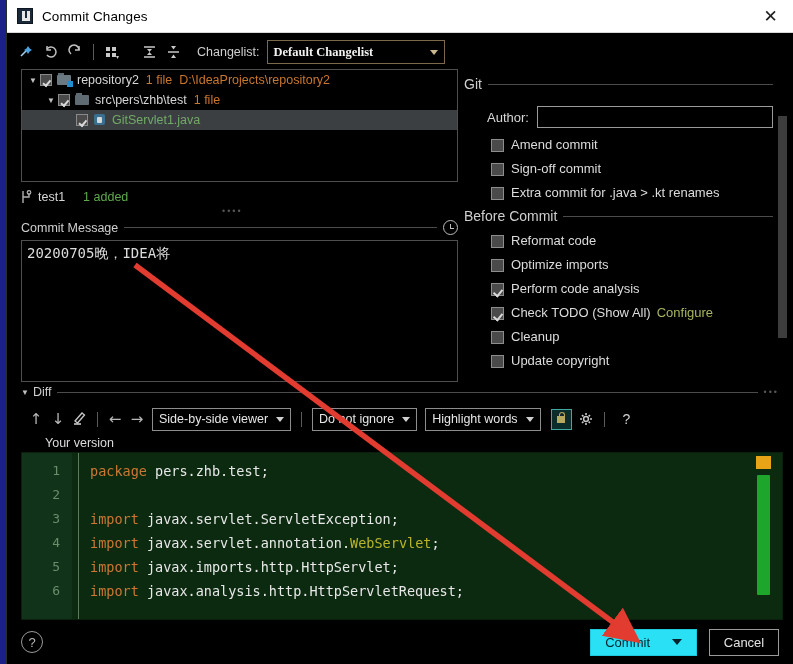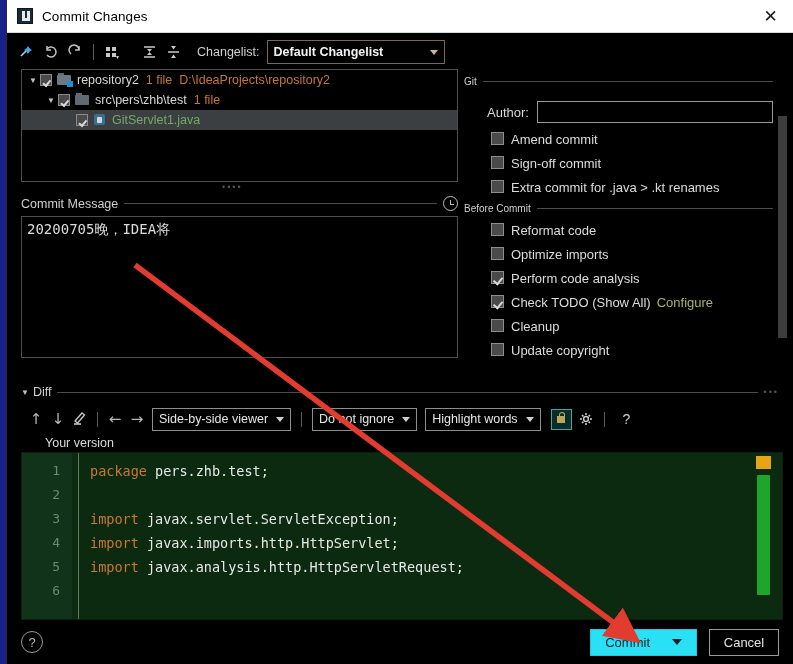--- a/index.html
+++ b/index.html
@@ -55,21 +55,21 @@
     width: 24px; height: 22px; display: flex; align-items: center; justify-content: center;
     color: #b8b8b8; cursor: pointer; position: relative;
   }
   .tb-icon svg { display: block; }
   .tb-sep { width: 1px; height: 16px; background: #5a5a5a; margin: 0 6px; }
   #changelist-label { color: #cfcfcf; font-size: 12.5px; margin-left: 12px; margin-right: 7px; }
   #changelist-combo {
     width: 178px; height: 24px; border: 1px solid #7a6a4a; background: #000;
     display: flex; align-items: center; padding: 0 6px; cursor: pointer;
   }
-  #changelist-combo .val { flex: 1 1 auto; font-size: 12.5px; color: #f2f2f2; font-weight: bold; }
+  #changelist-combo .val { flex: 1 1 auto; font-size: 12.5px; color: #f2f2f2; font-weight: bold; font-family: Liberation Serif, serif; }
   .caret { width: 0; height: 0; border-left: 4px solid transparent; border-right: 4px solid transparent;
            border-top: 5px solid #c8b78f; }
   
   #main { flex: 1 1 auto; display: flex; position: relative; }
   #left-col { width: 452px; flex: 0 0 452px; display: flex; flex-direction: column; }
   #right-col { flex: 1 1 auto; position: relative; }
 
   
   #tree-box {
     margin: 1px 0 0 14px; width: 437px; height: 113px;
@@ -144,31 +144,31 @@
     content: ""; position: absolute; left: 6px; top: 6.5px; width: 4px; height: 1.5px; background: #bdbdbd;
   }
   #cm-box {
     margin: 5px 0 0 14px; width: 437px; height: 142px;
     border: 1px solid #4e4e4e; background: #000; padding: 4px 5px;
   }
   #cm-text { color: #dcdcdc; font-size: 14px; font-family: "DejaVu Sans Mono", monospace; white-space: pre-wrap; }
 
   
   .grp-header { display: flex; align-items: center; margin-top: 8px; }
-  .grp-header .lbl { color: #cfcfcf; font-size: 10px; white-space: nowrap; }
+  .grp-header .lbl { color: #cfcfcf; font-size: 14px; white-space: nowrap; }
   .grp-header .line { flex: 1 1 auto; height: 1px; background: #4b4b4b; margin-left: 6px; }
   #git-group { padding: 0 20px 0 5px; }
   #author-row { display: flex; align-items: center; margin-top: 14px; padding-left: 23px; }
   #author-row .lbl { color: #d8d8d8; font-size: 13px; margin-right: 8px; }
   #author-input {
     flex: 1 1 auto; height: 22px; border: 1px solid #9a9a9a; background: #000;
     color: #e0e0e0; font-size: 12.5px; padding: 0 4px; outline: none;
     font-family: "Liberation Sans", sans-serif;
   }
-  .chk-row { display: flex; align-items: flex-start; margin-top: 9px; padding-left: 27px; cursor: pointer; }
+  .chk-row { display: flex; align-items: flex-end; margin-top: 9px; padding-left: 27px; cursor: pointer; }
   .chk-row .cb2 {
     width: 13px; height: 13px; border: 1px solid #8d8d8d; background: #4a4a4a;
     margin-right: 7px; flex: 0 0 13px; position: relative;
   }
   .chk-row .cb2.checked::after {
     content: ""; position: absolute; left: 2px; top: 5px; width: 3.5px; height: 6.5px;
     border-right: 2px solid #d9d9d9; border-bottom: 2px solid #d9d9d9;
     transform: rotate(40deg) translate(0,-2px);
   }
   .chk-row .txt { color: #dcdcdc; font-size: 13px; white-space: nowrap; }
@@ -369,20 +369,31 @@
               <span class="t-count">1 file</span>
             </div>
             <div class="tree-row selected" style="padding-left: 40px;">
               <span class="tw"></span>
               <span class="cb checked"></span>
               <span class="java-ico"></span>
               <span class="t-name green">GitServlet1.java</span>
             </div>
           </div>
 
+        <div id="branch-row">
+          <span class="bicon">
+            <svg width="11" height="14" viewBox="0 0 11 14">
+              <line x1="2" y1="1" x2="2" y2="13" stroke="#b0b0b0" stroke-width="1.4"></line>
+              <path d="M2 7 L8 7 L8 3" stroke="#b0b0b0" stroke-width="1.4" fill="none"></path>
+              <circle cx="8" cy="2.5" r="1.8" fill="none" stroke="#b0b0b0" stroke-width="1.2"></circle>
+            </svg>
+          </span>
+          <span class="bname">test1</span>
+          <span class="badded">1 added</span>
+        </div>
 
         <div id="grip">••••</div>
 
         <div id="cm-header">
           <span class="lbl">Commit Message</span>
           <span class="line"></span>
           <span class="clock"></span>
         </div>
 
         <div id="cm-box">
@@ -521,20 +532,21 @@
             <div class="ln">3</div>
             <div class="ln">4</div>
             <div class="ln">5</div>
             <div class="ln">6</div>
           </div>
         <div id="gutter-div"></div>
         <div id="code-lines">
             <div class="cl"><span class="kw">package</span><span class="pl"> pers.zhb.test;</span></div>
             <div class="cl"><span class="pl"></span></div>
             <div class="cl"><span class="kw">import</span><span class="pl"> javax.servlet.ServletException;</span></div>
+            <div class="cl"><span class="kw">import</span><span class="pl"> javax.servlet.annotation.</span><span class="an">WebServlet</span><span class="pl">;</span></div>
             <div class="cl"><span class="kw">import</span><span class="pl"> javax.imports.http.HttpServlet;</span></div>
             <div class="cl"><span class="kw">import</span><span class="pl"> javax.analysis.http.HttpServletRequest;</span></div>
           </div>
         <div id="code-marker" style="background: rgb(232, 163, 23);"></div>
         <div id="code-vscroll" style="background: rgb(30, 165, 43);"></div>
       </div>
     </div>
 
     <div id="bottom-bar">
       <div id="help-circle">?</div>

